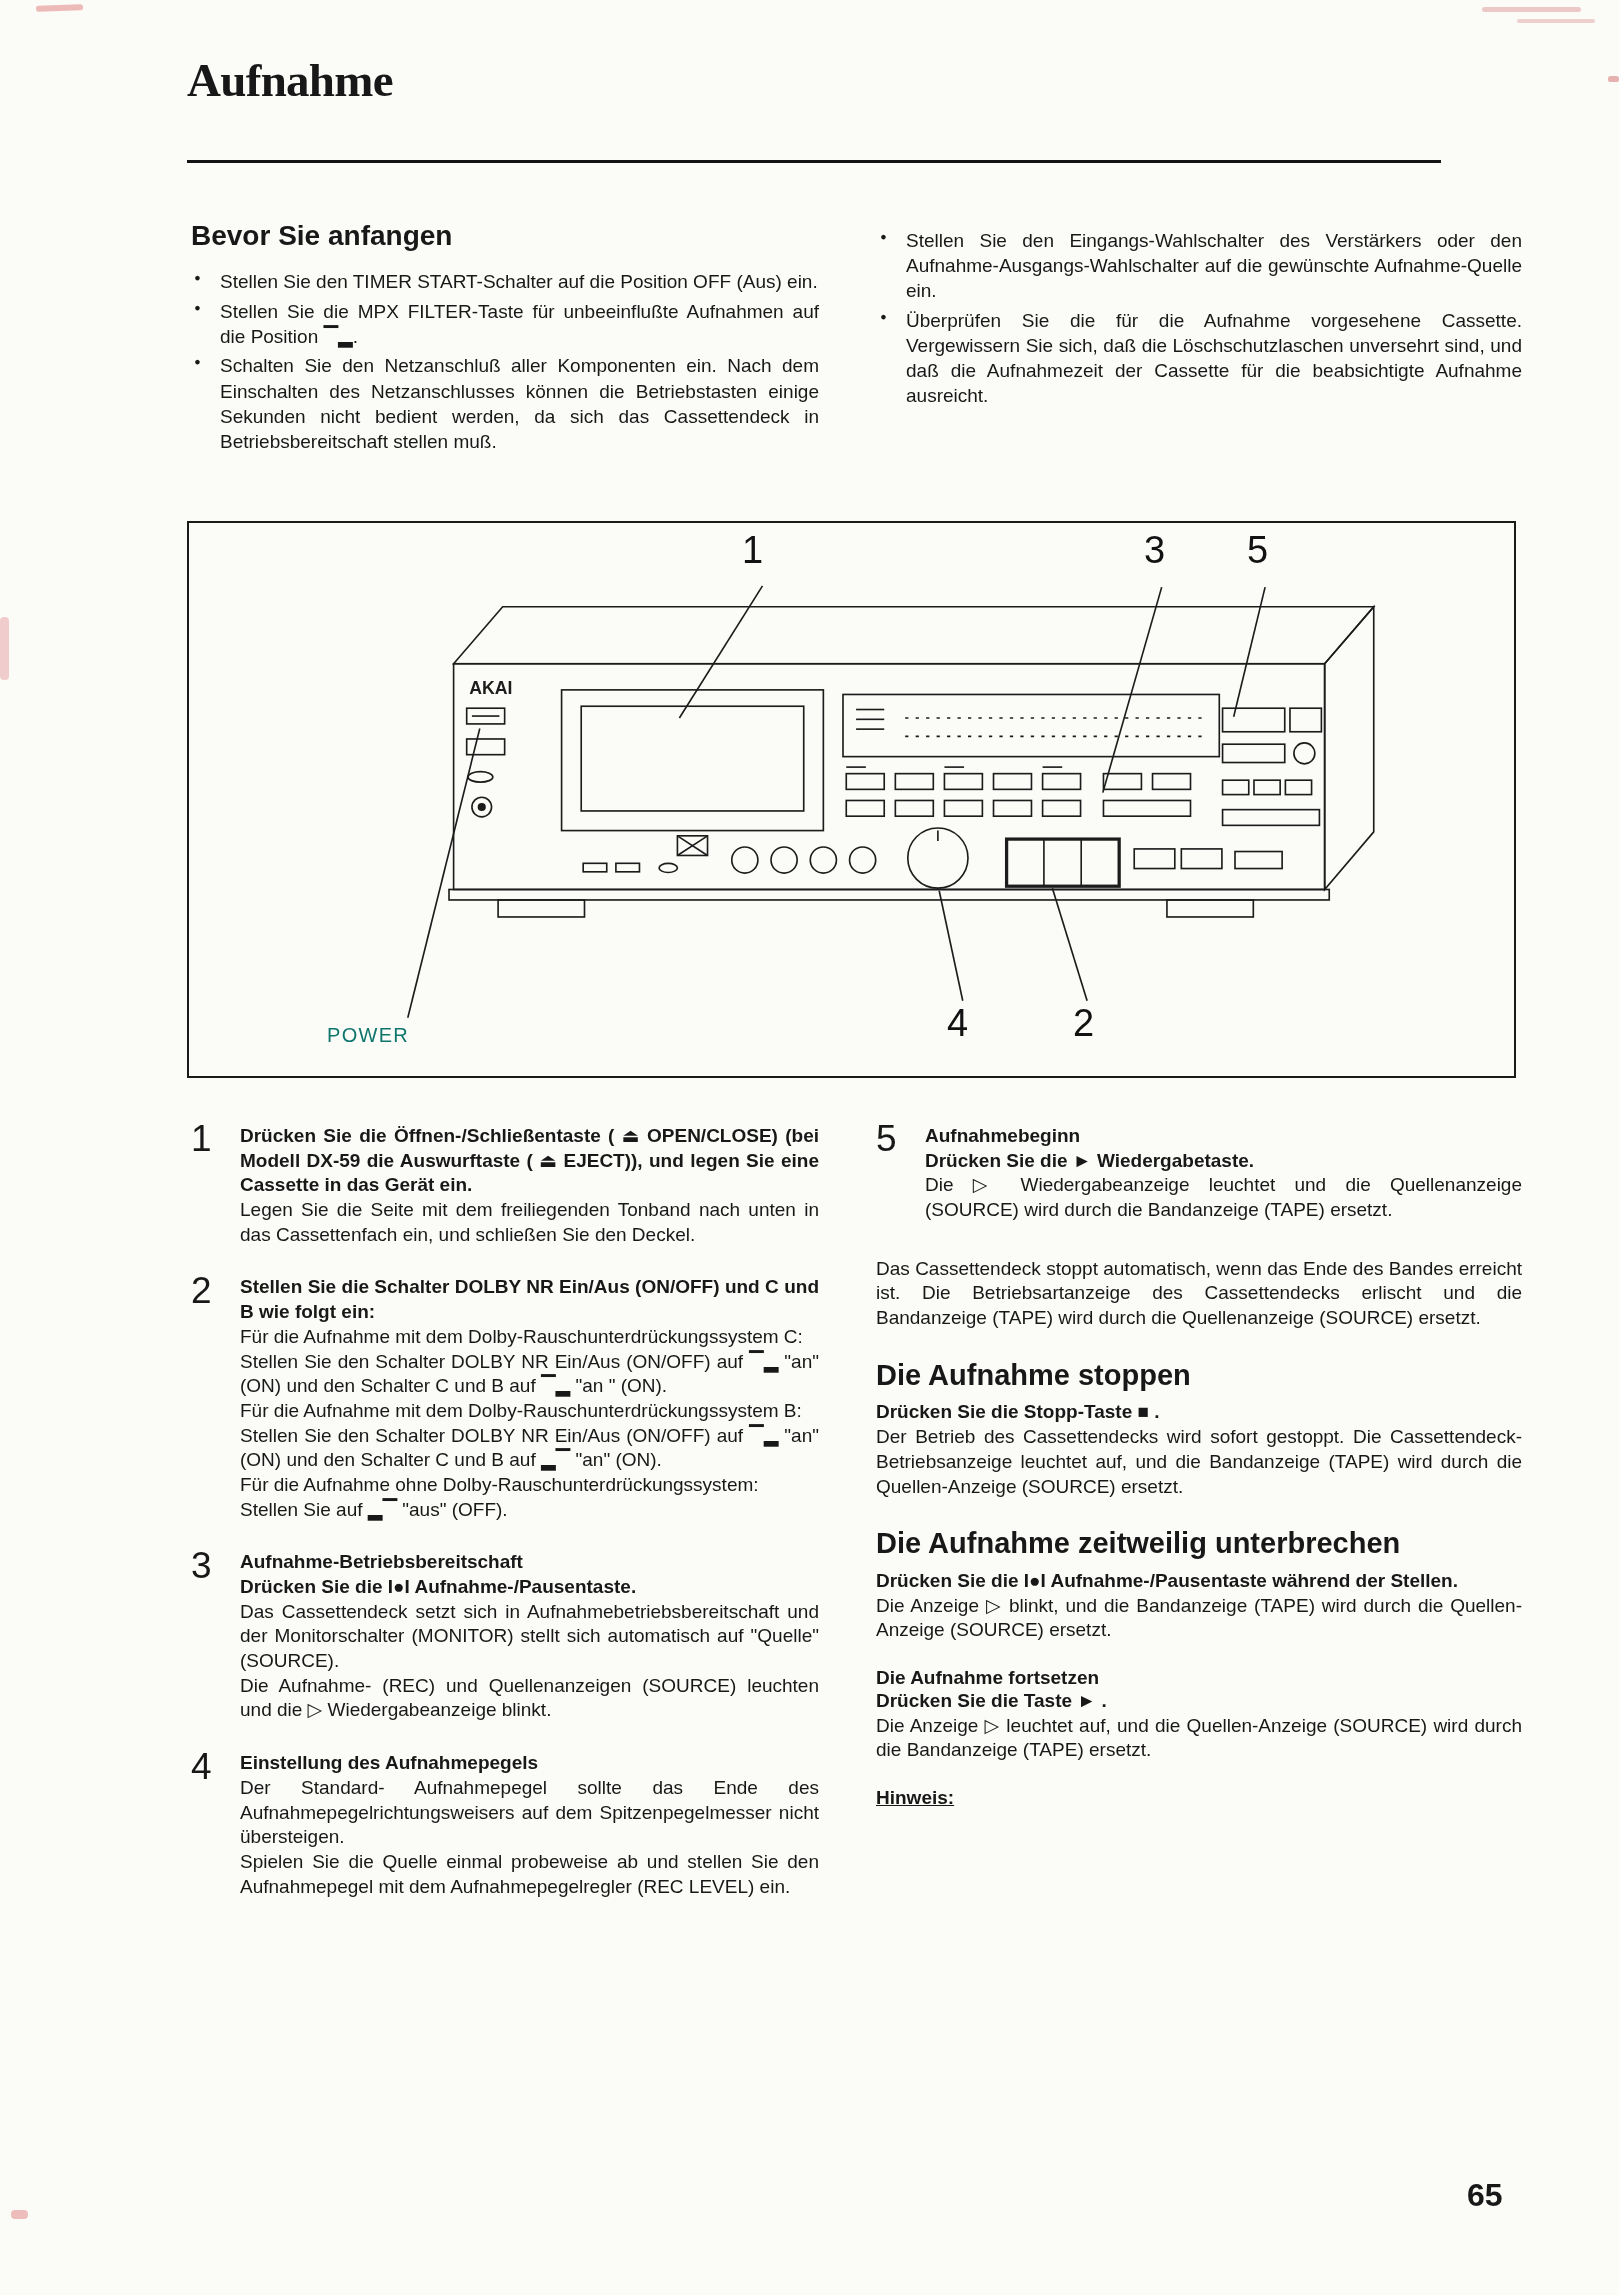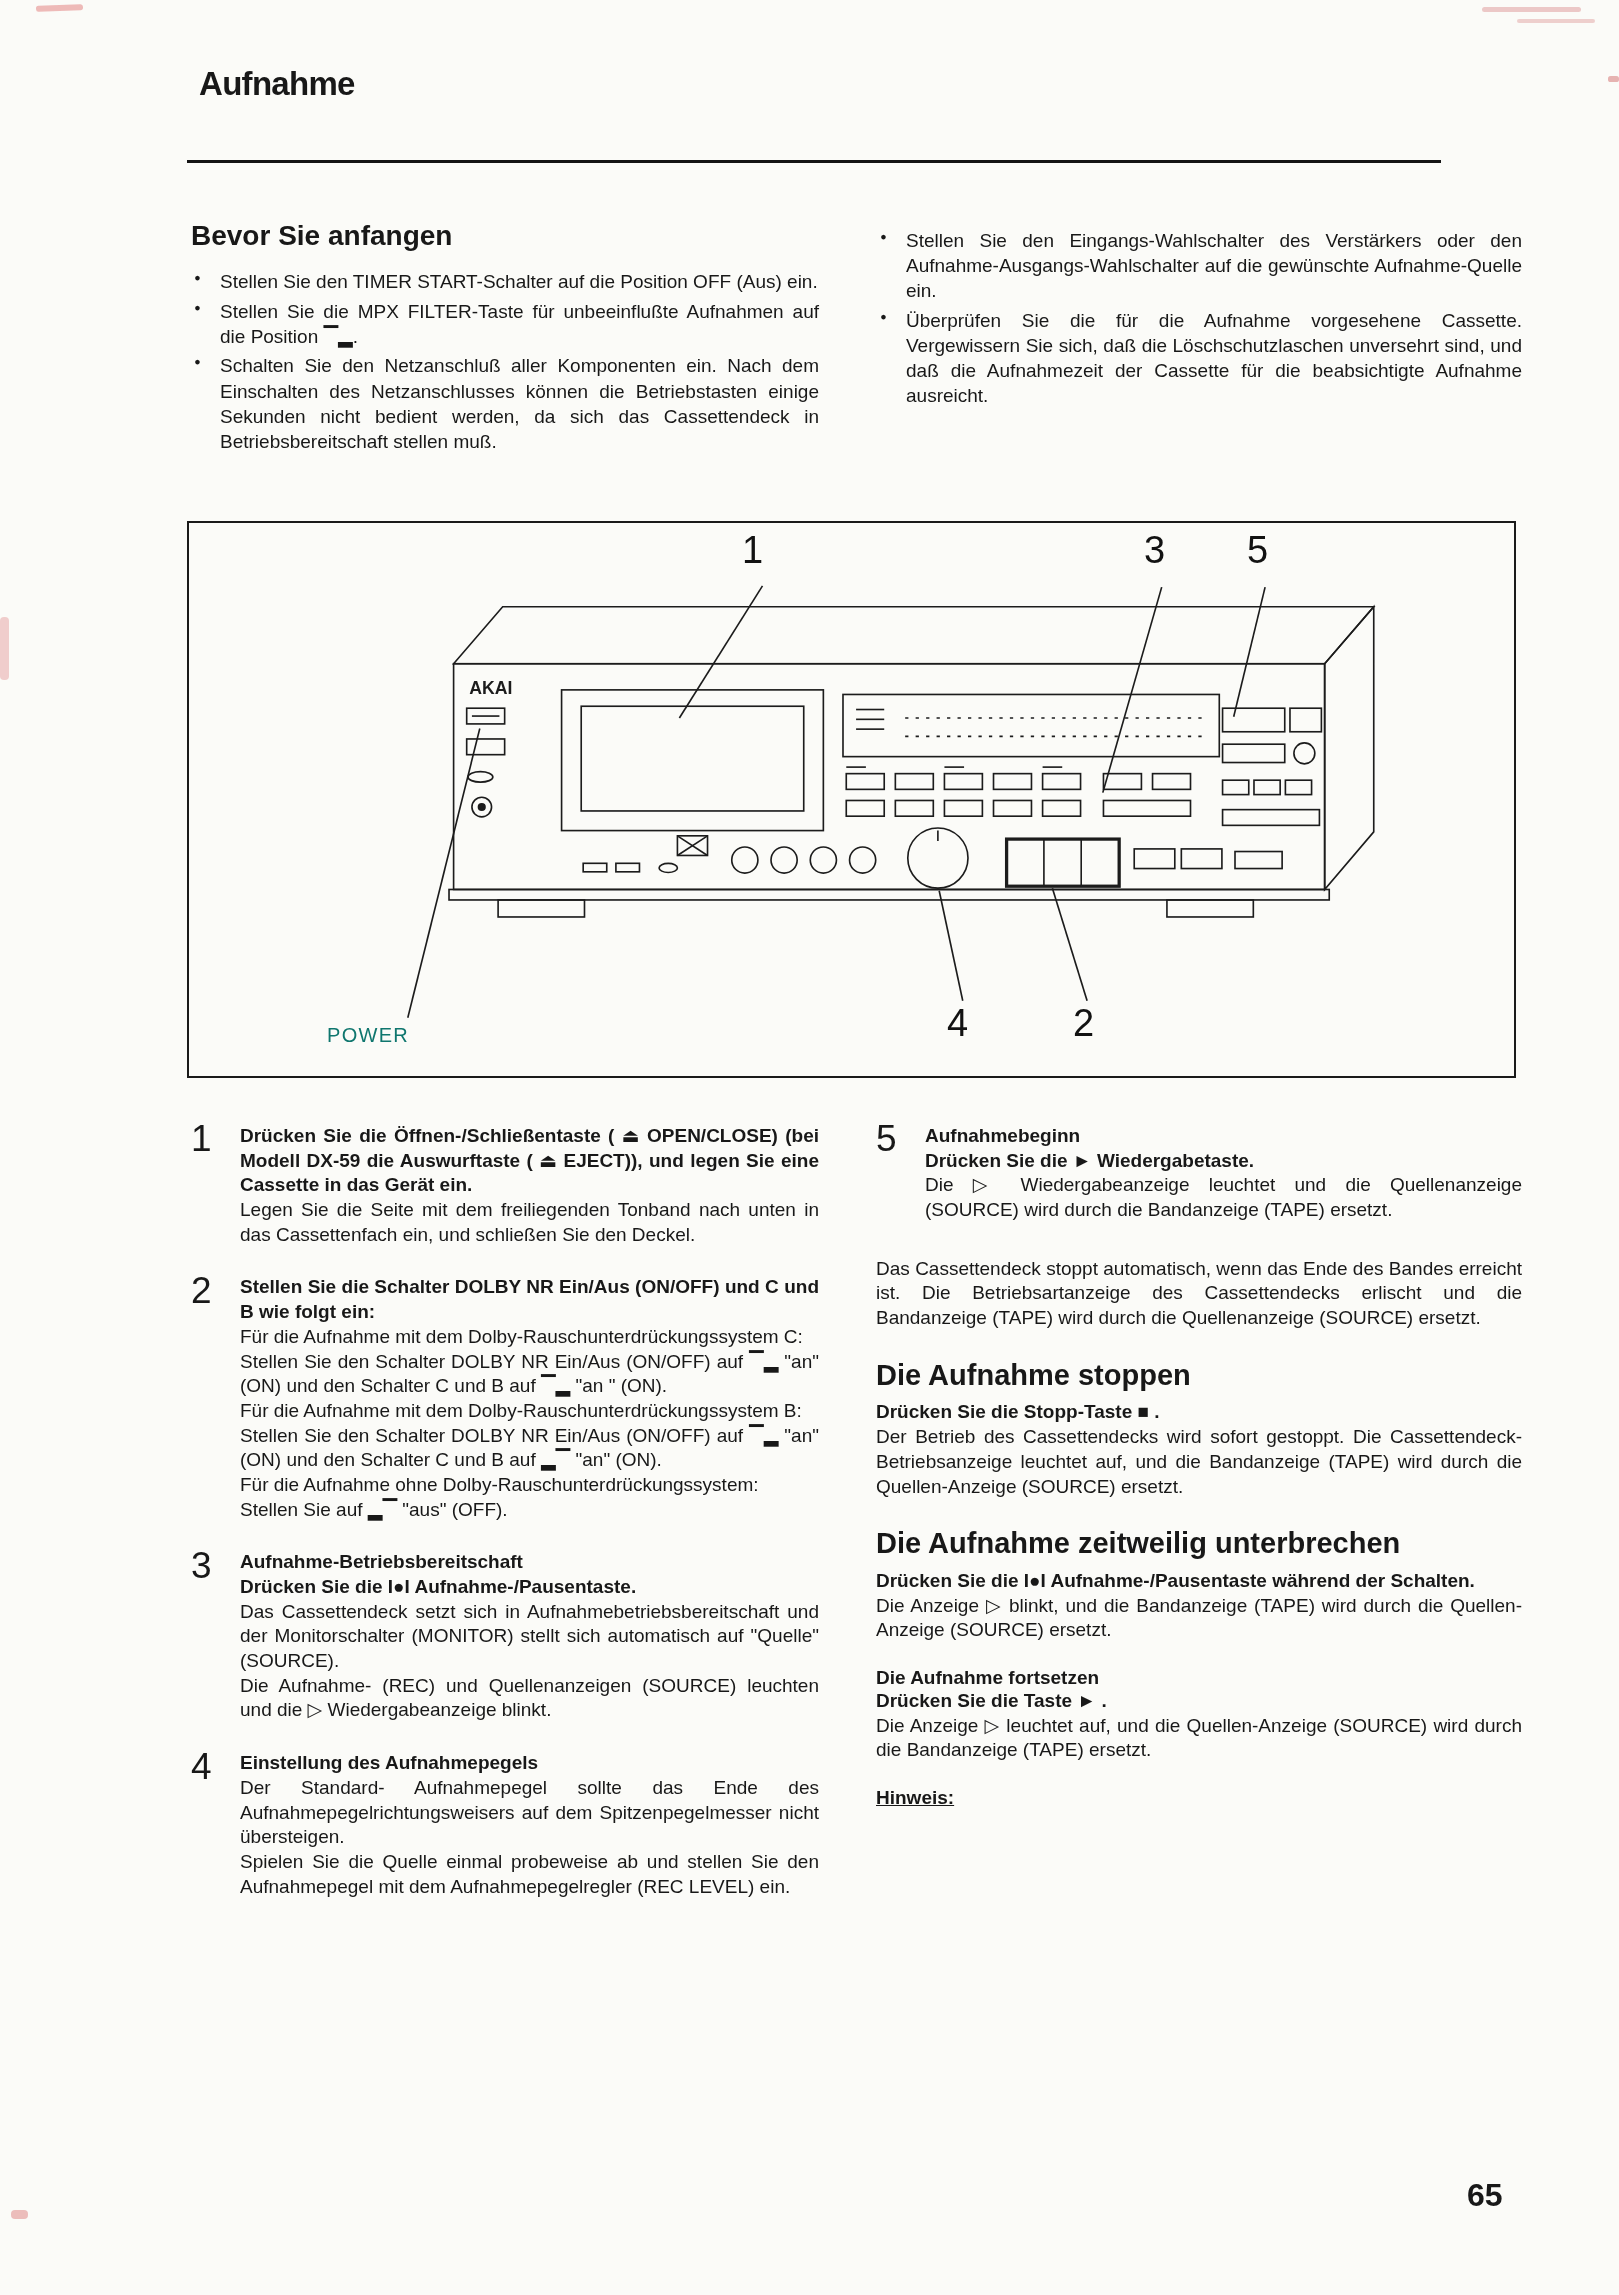--- a/index.html
+++ b/index.html
@@ -14,22 +14,22 @@
   
   .artifact { position:absolute; pointer-events:none; }
   .a1 { left:36px; top:5.3px; width:47px; height:6px; background:#dd6a6a; opacity:.45; transform:rotate(-2deg); border-radius:2.6px; }
   .a2 { left:1482px; top:6.6px; width:99px; height:5.3px; background:#d87d7d; opacity:.4; border-radius:2.6px; }
   .a3 { left:1517px; top:18.5px; width:78px; height:4.6px; background:#d87d7d; opacity:.35; border-radius:2.6px; }
   .a4 { left:0px; top:617px; width:8.6px; height:63px; background:#e08a8a; opacity:.4; border-radius:4px; }
   .a5 { left:10.6px; top:2210px; width:17px; height:8.6px; background:#d97070; opacity:.45; border-radius:4px; }
   .a6 { left:1608px; top:76px; width:10.6px; height:6px; background:#cc5c5c; opacity:.45; border-radius:2.6px; }
 
   .title {
-    position:absolute; left:187px; top:53px; margin:12px;
-    font-size:33px; font-weight:bold; letter-spacing:-0.7px;
+    position:absolute; left:187px; top:53px; margin:0;
+    font-size:47px; font-weight:bold; letter-spacing:-0.7px;font-family:Liberation Serif, serif;
   }
   .rule { position:absolute; left:187px; top:160px; width:1254px; height:3.3px; background:#141414; }
 
   .intro { position:absolute; left:191px; top:220px; width:1331px; display:flex; gap:58px; }
   .intro-left  { width:628px; }
   .intro-right { width:645px; padding-top:8px; }
   .intro-heading { margin:0 0 17px 0; font-size:28px; font-weight:bold; }
 
   .bullets { list-style:none; margin:0; padding:0; font-size:19px; line-height:1.32; text-align:justify; }
   .bullets li { position:relative; padding-left:29px; margin-bottom:4.6px; }
@@ -248,21 +248,21 @@
         </div>
       </div>
 
       <p class="para">Das Cassettendeck stoppt automatisch, wenn das Ende des Bandes erreicht ist. Die Betriebsartanzeige des Cassettendecks erlischt und die Bandanzeige (TAPE) wird durch die Quellenanzeige (SOURCE) ersetzt.</p>
 
       <h2 class="sec-h">Die Aufnahme stoppen</h2>
       <p class="action">Drücken Sie die Stopp-Taste ■ .</p>
       <p class="body-p">Der Betrieb des Cassettendecks wird sofort gestoppt. Die Cassettendeck-Betriebsanzeige leuchtet auf, und die Bandanzeige (TAPE) wird durch die Quellen-Anzeige (SOURCE) ersetzt.</p>
 
       <h2 class="sec-h">Die Aufnahme zeitweilig unterbrechen</h2>
-      <p class="action">Drücken Sie die I●I Aufnahme-/Pausentaste während der Schalten.</p>
+      <p class="action">Drücken Sie die I●I Aufnahme-/Pausentaste während der Stellen.</p>
       <p class="body-p">Die Anzeige ▷ blinkt, und die Bandanzeige (TAPE) wird durch die Quellen-Anzeige (SOURCE) ersetzt.</p>
 
       <h3 class="sub-h">Die Aufnahme fortsetzen</h3>
       <p class="action">Drücken Sie die Taste ► .</p>
       <p class="body-p">Die Anzeige ▷ leuchtet auf, und die Quellen-Anzeige (SOURCE) wird durch die Bandanzeige (TAPE) ersetzt.</p>
 
       <p class="note-h">Hinweis:</p>
 
     </div>
   </section>

